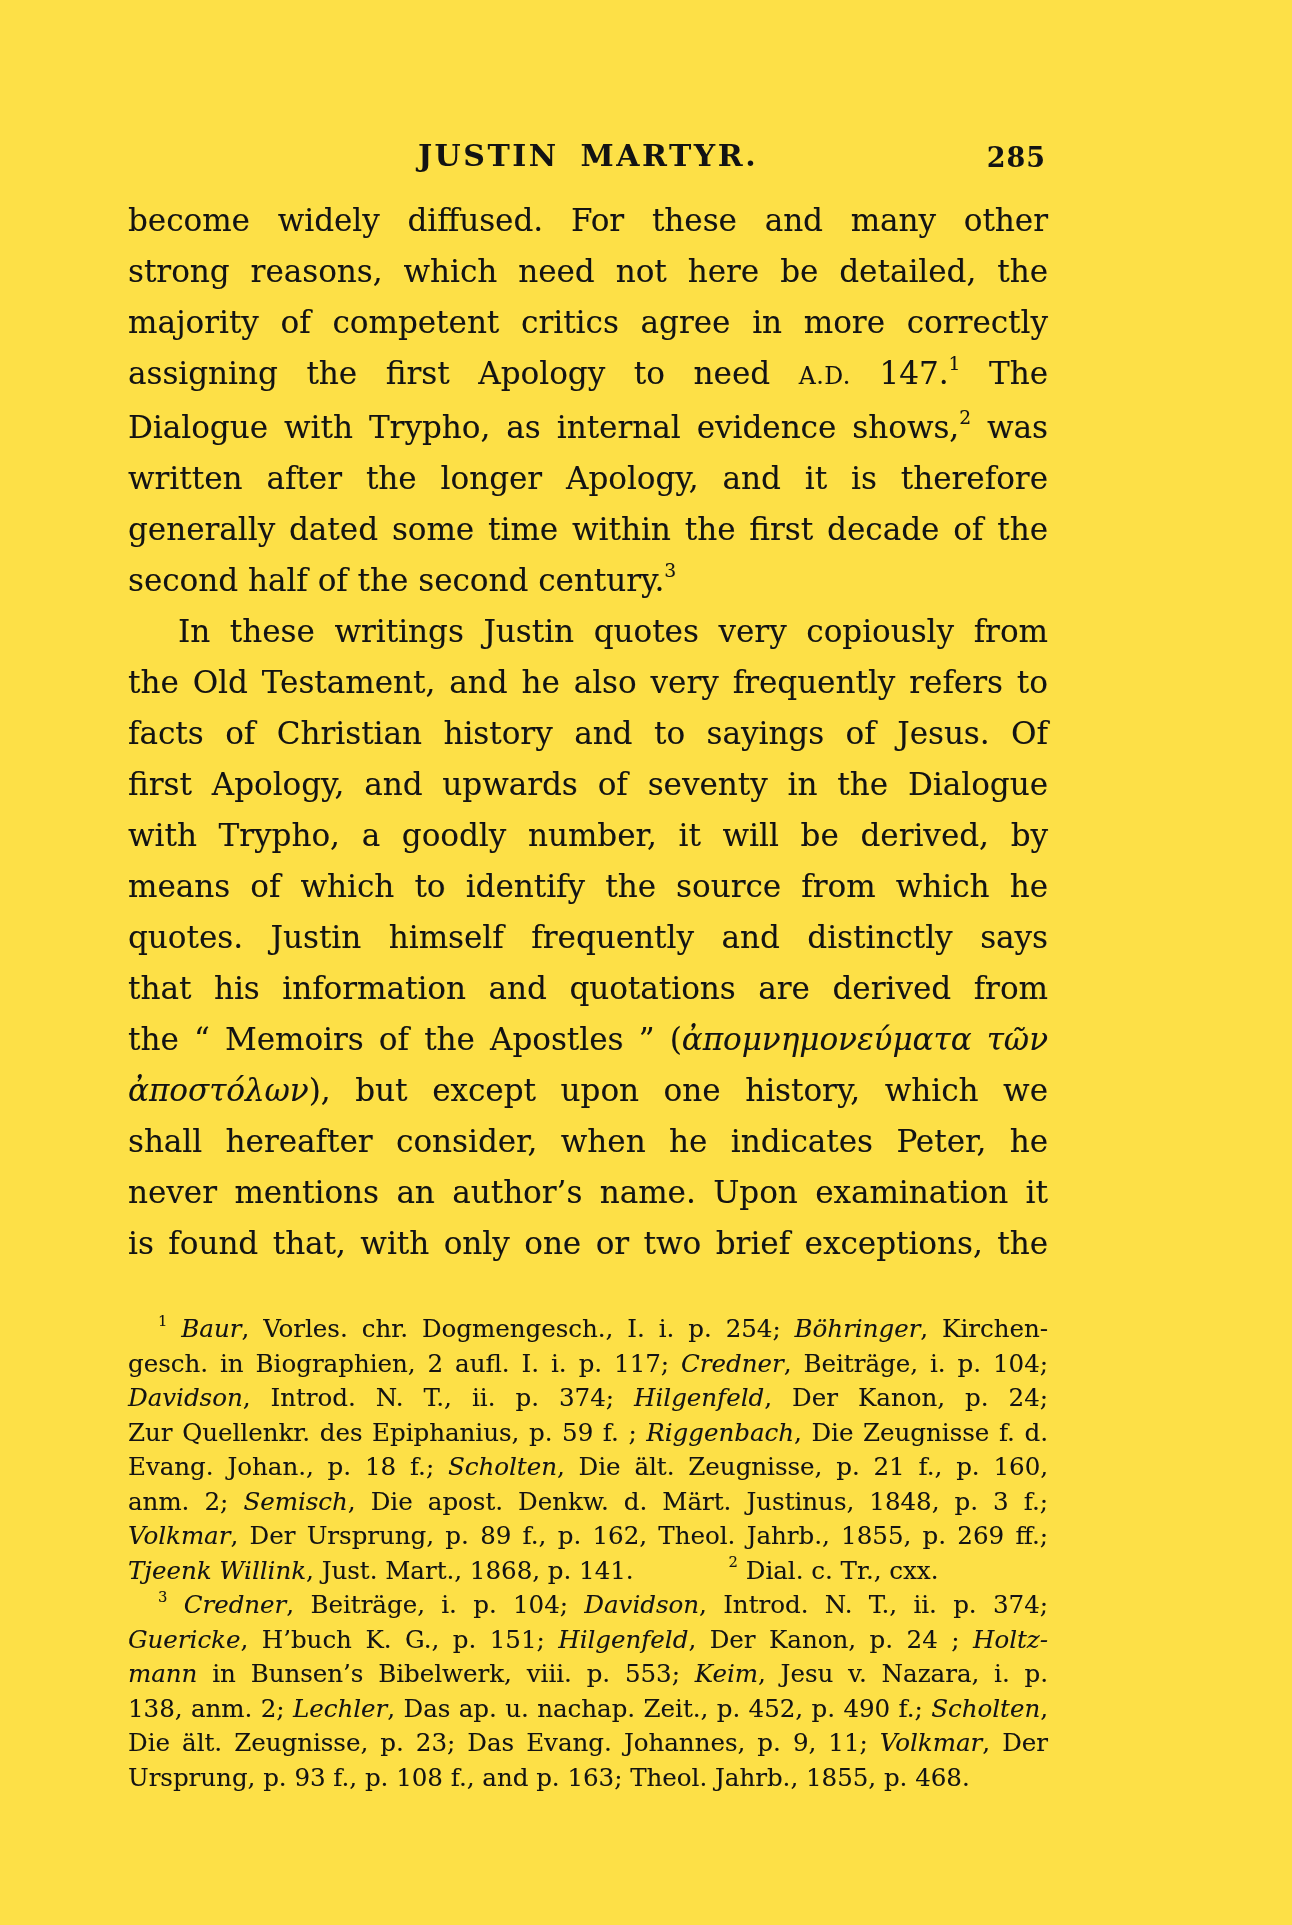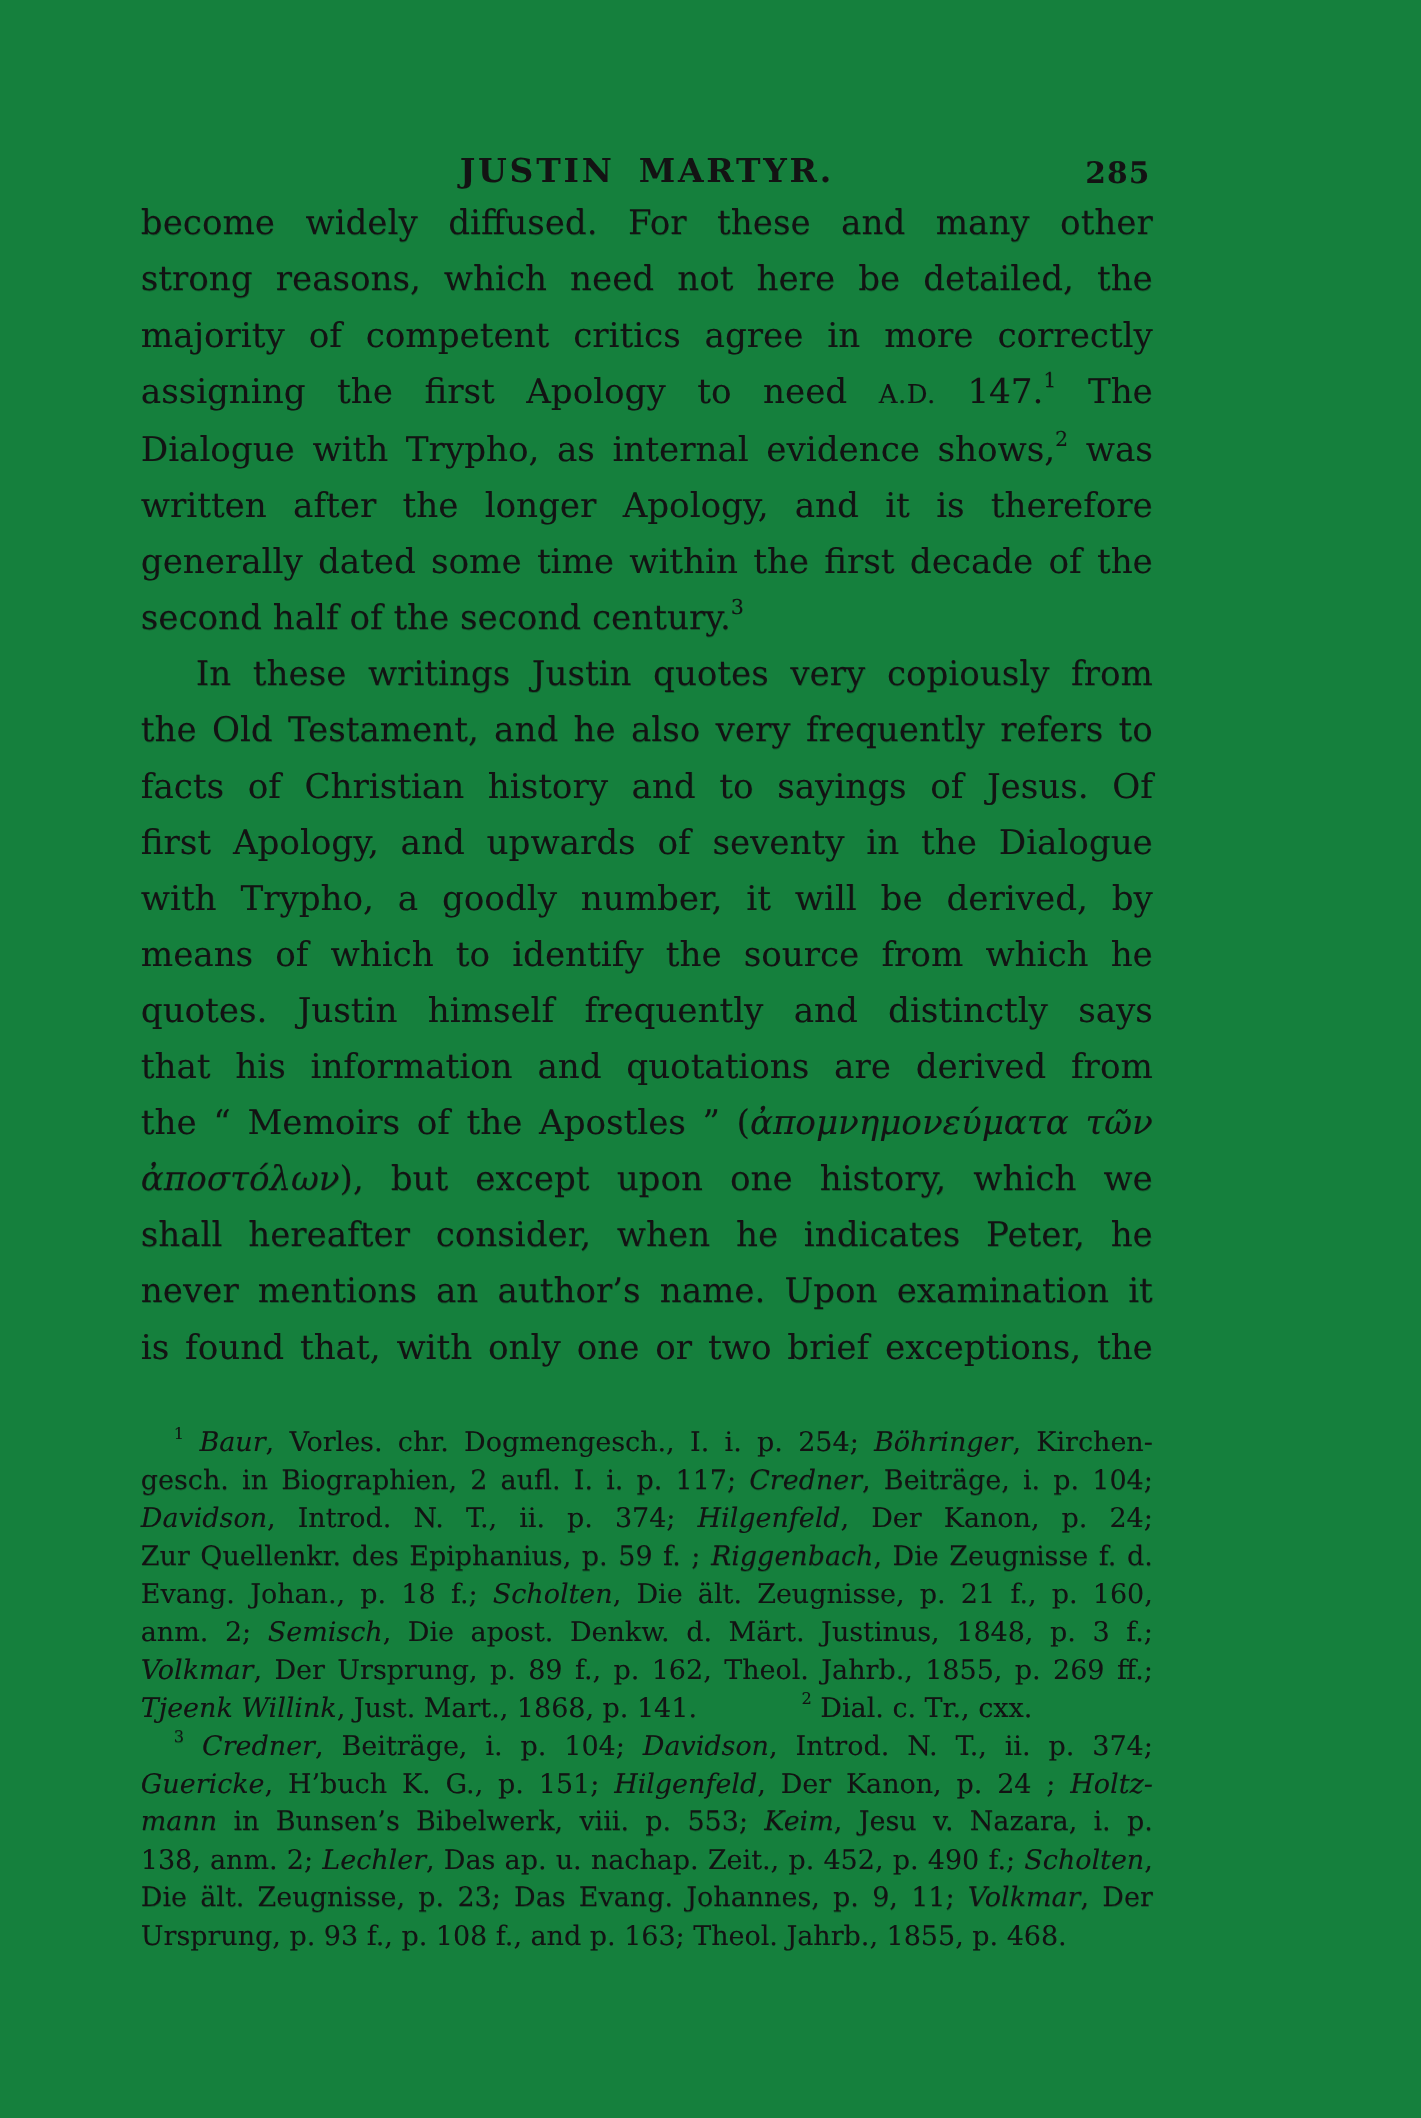--- a/index.html
+++ b/index.html
@@ -3,21 +3,21 @@
   <meta charset="utf-8">
   <style>
     * { box-sizing: border-box; }
     html, body { margin: 0; padding: 0; background: #ffffff; }
 
     .page {
       position: relative;
       width: 1292px;
       height: 1925px;
       margin: 0 auto;
-      background: #15803d;
+      background: #fde047;
       color: #131313;
       font-family: "DejaVu Serif", "Liberation Serif", serif;
       overflow: hidden;
     }
 
     .content {
       position: absolute;
       left: 128px;
       top: 138px;
       width: 920px;
@@ -40,20 +40,21 @@
     .page-number {
       position: absolute;
       right: 2px;
       top: 4px;
       font-size: 27px;
       font-weight: 600;
       letter-spacing: 1px;
     }
 
     .body-text {
+      margin-top: 17px;
       font-size: 31px;
       line-height: 51px;
       text-shadow: 0.3px 0.3px 0 rgba(0,0,0,0.25);
     }
 
     .footnotes {
       margin-top: 43px;
       font-size: 24.5px;
       line-height: 34.5px;
       text-shadow: 0.2px 0.2px 0 rgba(0,0,0,0.25);

